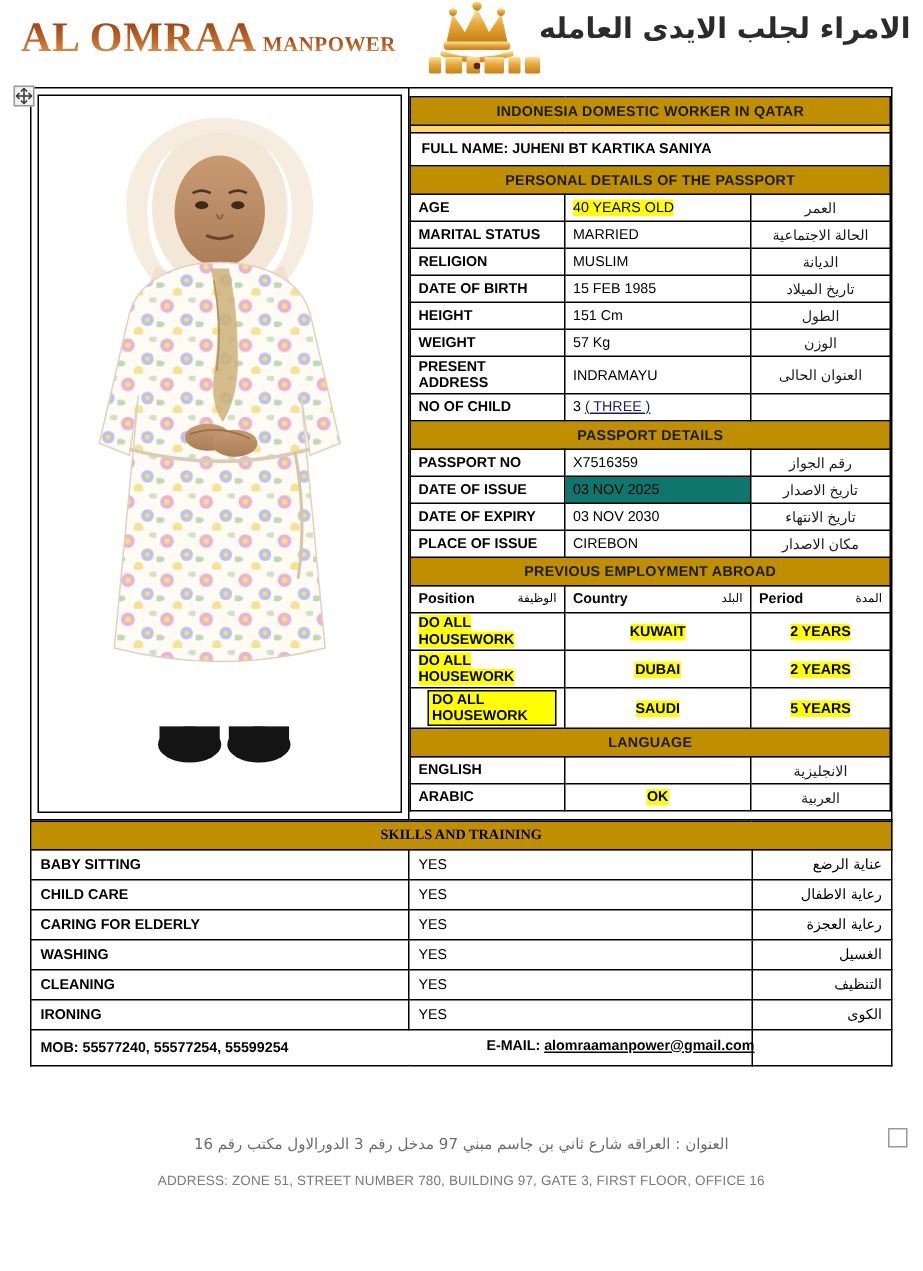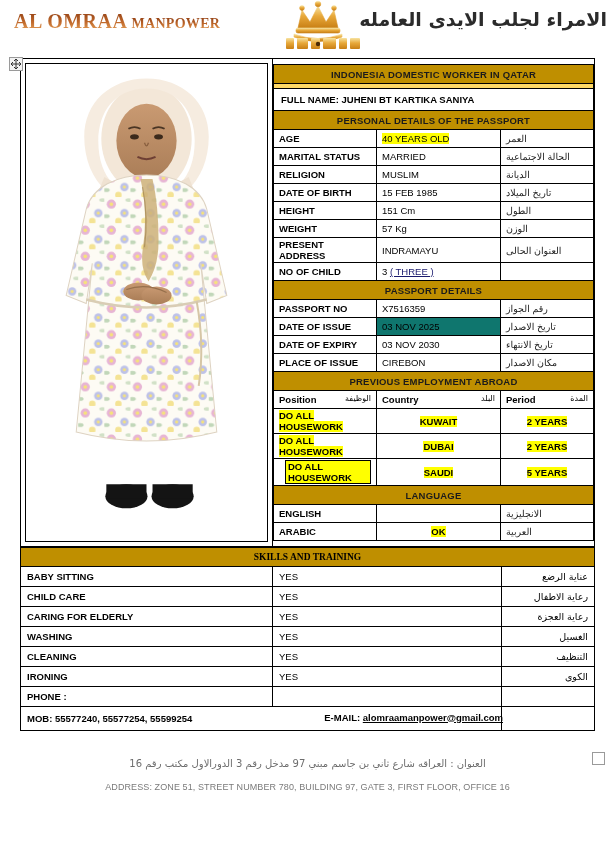--- a/index.html
+++ b/index.html
@@ -20,21 +20,21 @@
     height: 52px;
     width: 615px;
   }
   .lh-latin {
     position: absolute;
     left: 14px; top: 10px;
     font-family: "Liberation Serif", serif;
     white-space: nowrap;
   }
   .lh-latin .big {
-    font-size: 20px;
+    font-size: 28px;
     font-weight: bold;
     letter-spacing: 0.5px;
     color: #6b2f10;
     background: linear-gradient(180deg,#8a3a12 0%,#c0682a 55%,#e9a860 100%);
     -webkit-background-clip: text;
     background-clip: text;
     -webkit-text-fill-color: transparent;
   }
   .lh-latin .small {
     font-size: 14px;
@@ -149,21 +149,21 @@
     padding-left: 7px !important;
   }
   .lbl {
     font-weight: bold;
     font-size: 9.5px;
     width: 103px;
   }
   .val { font-size: 9.5px; }
   .ar {
     direction: rtl;
-    text-align: left;
+    text-align: center;
     font-family: "DejaVu Sans", sans-serif;
     font-size: 8.5px;
     width: 93px;
     color: #1b1b1b;
   }
   .hl { background: #ffff00; }
   .hl-gray { background: #0f766e; }
   .bold { font-weight: bold; }
   .ctr { text-align: center; }
   .underline-blue { color:#1a1a6e; text-decoration: underline; }
@@ -551,25 +551,20 @@
       <td class="sk-val">YES</td>
       <td class="sk-ar">التنظيف</td>
     </tr>
     <tr>
       <td class="sk-lbl">IRONING</td>
       <td class="sk-val">YES</td>
       <td class="sk-ar">الكوى</td>
     </tr>
 
 
-    <tr>
-      <td class="sk-lbl">PHONE  :</td>
-      <td class="sk-val"></td>
-      <td class="sk-ar"></td>
-    </tr>
 
     <tr class="contact-row">
       <td colspan="2">MOB: 55577240, 55577254, 55599254</td>
       <td style="white-space:nowrap; overflow:visible;">
         <div style="position:relative; width:0;">
           <div style="position:absolute; right:5px; top:-7px; white-space:nowrap;">
             <span>E-MAIL:</span>
             <span class="email-u">alomraamanpower@gmail.com</span>
           </div>
         </div>

